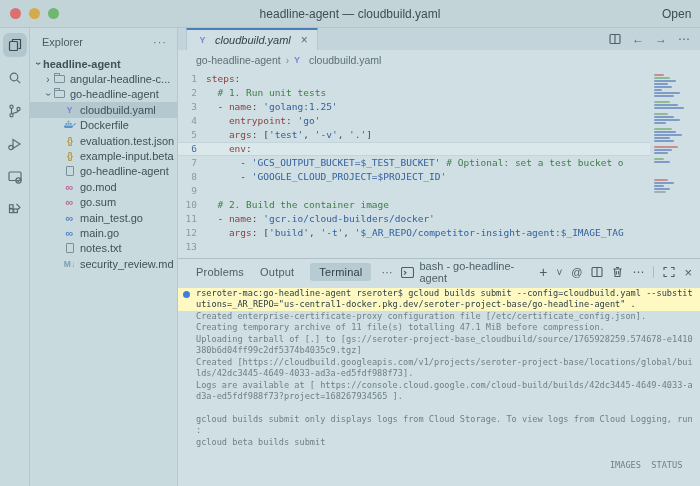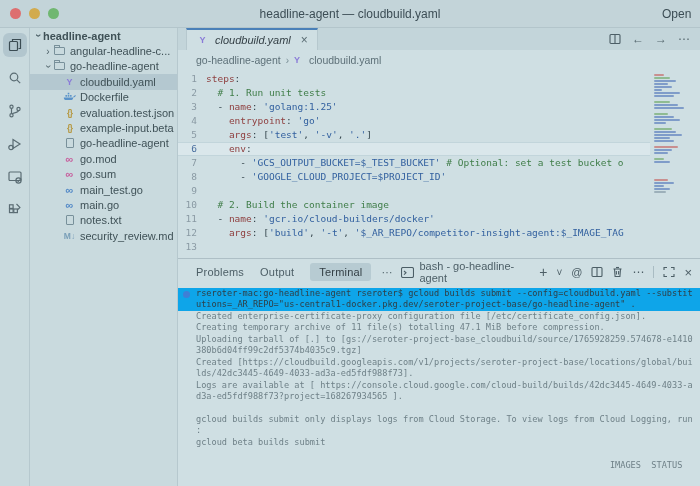--- a/index.html
+++ b/index.html
@@ -96,21 +96,21 @@
   .pright { margin-left:auto; display:flex; align-items:center; gap:9px; color:#4c5e66; }
   .term-select { display:flex; align-items:center; gap:5px; font-size:11px; }
   .picon { display:inline-flex; align-items:center; justify-content:center; font-size:12px; color:#4c5e66; }
   .picon svg { stroke:#4c5e66; fill:none; stroke-width:1.1; }
   .pdivider { width:1px; height:12px; background:#a9bcc3; }
 
   
   .terminal { flex:1; overflow:hidden; padding-top:3px; font-family:"DejaVu Sans Mono", monospace;
               font-size:8.6px; line-height:11.45px; color:#6f8188; }
   .tline { position:relative; padding-left:18px; white-space:pre; }
-  .tline.cmd { background:#0ea5e9; color:#2f4049; }
+  .tline.cmd { background:#fef9c3; color:#2f4049; }
   .term-dot { position:absolute; left:5px; top:2.5px; width:7px; height:7px; border-radius:50%; background:#3f7fd6; }
 </style>
 </head>
 <body>
 
 <div class="window">
 
   <div class="titlebar">
     <div class="traffic">
       <span class="tl red"></span>
@@ -162,20 +162,24 @@
           <svg width="16" height="16" viewBox="0 0 16 16">
             <rect x="2.5" y="7" width="3.6" height="3.6"></rect>
             <rect x="2.5" y="2.8" width="3.6" height="3.6"></rect>
             <rect x="6.8" y="7" width="3.6" height="3.6"></rect>
             <path d="M9.5 2 l3.4 3.4 -2.4 2.4"></path>
           </svg>
         </div>
       </div>
 
     <div class="sidebar">
+      <div class="sb-header">
+        <span>Explorer</span>
+        <span class="sb-dots">···</span>
+      </div>
       <div id="tree">
           <div class="trow root" style="padding-left: 3px;">
             <span class="chev open">›</span>
             <span class="tlabel">headline-agent</span>
           </div>
           <div class="trow" style="padding-left: 13px;">
             <span class="chev">›</span>
             <span class="ficon folder">
               <span class="shape-folder"></span>
             </span>

